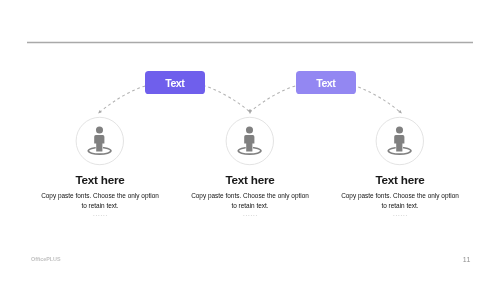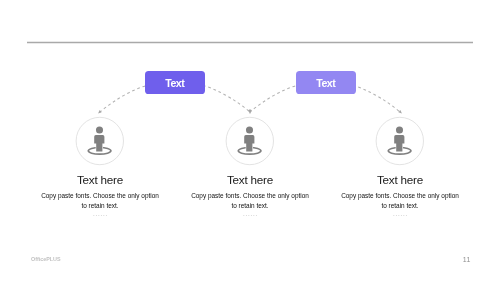--- a/index.html
+++ b/index.html
@@ -6,21 +6,21 @@
   html,body{margin:0;padding:0;}
   *{-webkit-font-smoothing:antialiased;-moz-osx-font-smoothing:grayscale;}
   body{width:500px;height:281px;background:#ffffff;font-family:"Liberation Sans",sans-serif;overflow:hidden;position:relative;-webkit-font-smoothing:antialiased;}
   .slide{position:absolute;inset:0;width:500px;height:281px;background:#fff;}
   .divider-svg{position:absolute;left:0;top:0;width:500px;height:281px;}
   svg.arcs,svg.icons{position:absolute;left:0;top:0;width:500px;height:281px;overflow:visible;}
   svg.icons{z-index:3;}
   .node{position:absolute;width:150px;text-align:center;mix-blend-mode:multiply;}
   .pbox>span{mix-blend-mode:lighten;}
   .pbox{position:absolute;z-index:5;border-radius:3.6px;display:flex;align-items:center;justify-content:center;padding-top:2px;box-sizing:border-box;color:#fff;font-weight:bold;font-size:10.6px;letter-spacing:-0.45px;}
-  .title{font-weight:normal;font-size:11.7px;color:#1a1a1a;letter-spacing:-0.22px;}
+  .title{font-weight:bold;font-size:11.7px;color:#1a1a1a;letter-spacing:-0.22px;}
   .body{font-size:6.45px;color:#111111;line-height:10px;width:122px;margin:5.3px auto 0;}
   .dots{font-size:8px;color:#d2d2d2;letter-spacing:-0.2px;line-height:8px;margin-top:1.1px;}
   .footer-logo{position:absolute;mix-blend-mode:multiply;left:31px;top:256px;font-size:5.4px;color:#c2c2c2;letter-spacing:-0.02px;font-weight:bold;}
   .pageno{position:absolute;mix-blend-mode:multiply;left:462.8px;top:255.9px;font-size:7px;color:#8f8f8f;letter-spacing:0.4px;}
 </style>
 </head>
 <body>
 
 <div class="slide">
   <svg class="divider-svg" viewBox="0 0 500 281">

